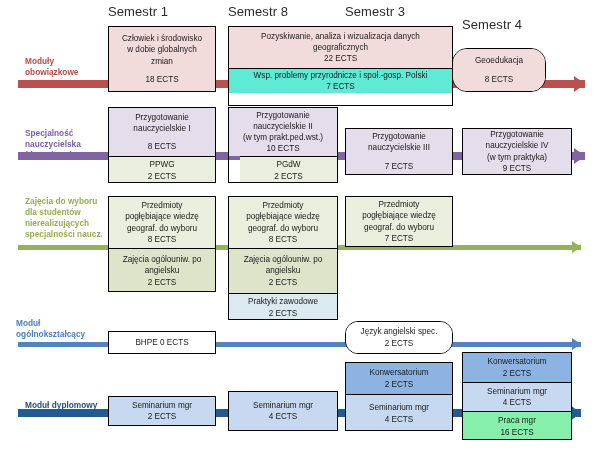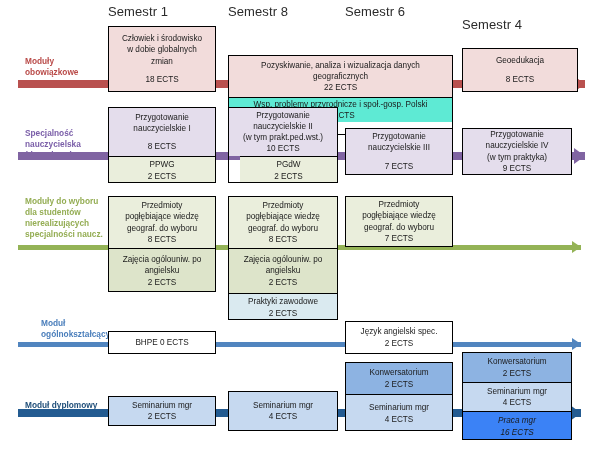--- a/index.html
+++ b/index.html
@@ -87,50 +87,50 @@
   .cell .ects { white-space: nowrap; }
   .cell.gap .ects { margin-top: 7px; }
 </style>
 </head>
 <body>
 
 <div id="canvas">
 
   <div class="sem-header" style="left:108px; width:108px;">Semestr 1</div>
   <div class="sem-header" style="left:228px; width:110px;">Semestr 8</div>
-  <div class="sem-header" style="left:345px; width:108px;">Semestr 6</div>
+  <div class="sem-header" style="left:345px; width:108px;">Semestr 3</div>
   <div class="sem-header" style="left:462px; width:110px;margin-top:13px;">Semestr 4</div>
 
   <div class="row-label" style="left:25px; top:56px; width:85px; color:#b94a48;">Moduły
 obowiązkowe</div>
   <div class="track" style="left:18px; top:80px; width:567px; background:#b9514f;"></div>
   <div class="arrow-head" style="left:574px; top:76px; border-left-color:#b9514f;"></div>
 
   <div class="box" style="left:108px; top:26px; width:108px; height:66px;">
     <div class="cell gap" style="height:100%; background:#f2dcdb;">
       <span class="ttl">Człowiek i środowisko
 w dobie globalnych
 zmian</span>
       <span class="ects">18 ECTS</span>
     </div>
   </div>
 
-  <div class="box" style="left:228px; top:26px; width:225px; height:80px;margin-top:29px;">
+  <div class="box" style="left:228px; top:26px; width:225px; height:80px;">
     <div class="cell" style="height:41px; background:#f2dcdb;">
       <span class="ttl">Pozyskiwanie, analiza i wizualizacja danych
 geograficznych</span>
       <span class="ects">22 ECTS</span>
     </div>
     <div class="cell" style="height:25px; background:#5eead4;">
       <span class="ttl">Wsp. problemy przyrodnicze i społ.-gosp. Polski</span>
       <span class="ects">7 ECTS</span>
     </div>
   </div>
 
-  <div class="box" style="left:462px; top:48px; width:116px; height:44px;">
+  <div class="box" style="left:452px; top:48px; width:94px; height:44px;border-radius:15px;">
     <div class="cell gap" style="height:100%; background:#f2dcdb;">
       <span class="ttl">Geoedukacja</span>
       <span class="ects">8 ECTS</span>
     </div>
   </div>
 
   <div class="row-label" style="left:25px; top:128px; width:85px; color:#7a5ea8;">Specjalność
 nauczycielska
 (do wyboru)</div>
   <div class="track" style="left:18px; top:152px; width:567px; background:#8064a2;"></div>
@@ -171,21 +171,21 @@
 
   <div class="box" style="left:462px; top:128px; width:110px; height:47px;">
     <div class="cell" style="height:100%; background:#e4ddec;">
       <span class="ttl">Przygotowanie
 nauczycielskie IV
 (w tym praktyka)</span>
       <span class="ects">9 ECTS</span>
     </div>
   </div>
 
-  <div class="row-label" style="left:25px; top:196px; width:90px; color:#94ad53;">Moduły do wyboru
+  <div class="row-label" style="left:25px; top:196px; width:90px; color:#94ad53;">Zajęcia do wyboru
 dla studentów
 nierealizujących
 specjalności naucz.</div>
   <div class="track thin" style="left:18px; top:245px; width:563px; background:#94b356;"></div>
   <div class="arrow-head thin" style="left:572px; top:241px; border-left-color:#94b356;"></div>
 
   <div class="box" style="left:108px; top:196px; width:108px; height:96px;">
     <div class="cell" style="height:51px; background:#eaeedc;">
       <span class="ttl">Przedmioty
 pogłębiające wiedzę
@@ -219,32 +219,32 @@
 
   <div class="box" style="left:345px; top:196px; width:108px; height:51px;">
     <div class="cell" style="height:100%; background:#eaeedc;">
       <span class="ttl">Przedmioty
 pogłębiające wiedzę
 geograf. do wyboru</span>
       <span class="ects">7 ECTS</span>
     </div>
   </div>
 
-  <div class="row-label" style="left:41px; top:318px; width:90px; color:#4a7ebb;">Moduł
+  <div class="row-label" style="left:16px; top:318px; width:90px; color:#4a7ebb;">Moduł
 ogólnokształcący</div>
   <div class="track thin" style="left:18px; top:342px; width:563px; background:#5185bf;"></div>
   <div class="arrow-head thin" style="left:572px; top:338px; border-left-color:#5185bf;"></div>
 
   <div class="box" style="left:108px; top:331px; width:108px; height:23px;">
     <div class="cell" style="height:100%; background:#ffffff;">
       <span class="ects">BHPE 0 ECTS</span>
     </div>
   </div>
 
-  <div class="box" style="left:345px; top:321px; width:108px; height:33px;">
+  <div class="box" style="left:345px; top:321px; width:108px; height:33px;border-radius:13px;">
     <div class="cell" style="height:100%; background:#ffffff;">
       <span class="ttl">Język angielski spec.</span>
       <span class="ects">2 ECTS</span>
     </div>
   </div>
 
   <div class="row-label" style="left:25px; top:400px; width:95px; color:#1f4e79;">Moduł dyplomowy</div>
   <div class="track" style="left:18px; top:409px; width:563px; background:#235b91;"></div>
   <div class="arrow-head" style="left:570px; top:405px; border-left-color:#235b91;"></div>
 
@@ -275,19 +275,19 @@
 
   <div class="box" style="left:462px; top:352px; width:110px; height:88px;">
     <div class="cell" style="height:29px; background:#8db3e2;">
       <span class="ttl">Konwersatorium</span>
       <span class="ects">2 ECTS</span>
     </div>
     <div class="cell" style="height:29px; background:#c6d9f0;">
       <span class="ttl">Seminarium mgr</span>
       <span class="ects">4 ECTS</span>
     </div>
-    <div class="cell" style="height:30px; background:#3b82f6;font-style:italic;">
+    <div class="cell" style="height:30px; background:#86efac;">
       <span class="ttl">Praca mgr</span>
       <span class="ects">16 ECTS</span>
     </div>
   </div>
 
 </div>
 
 </body></html>

